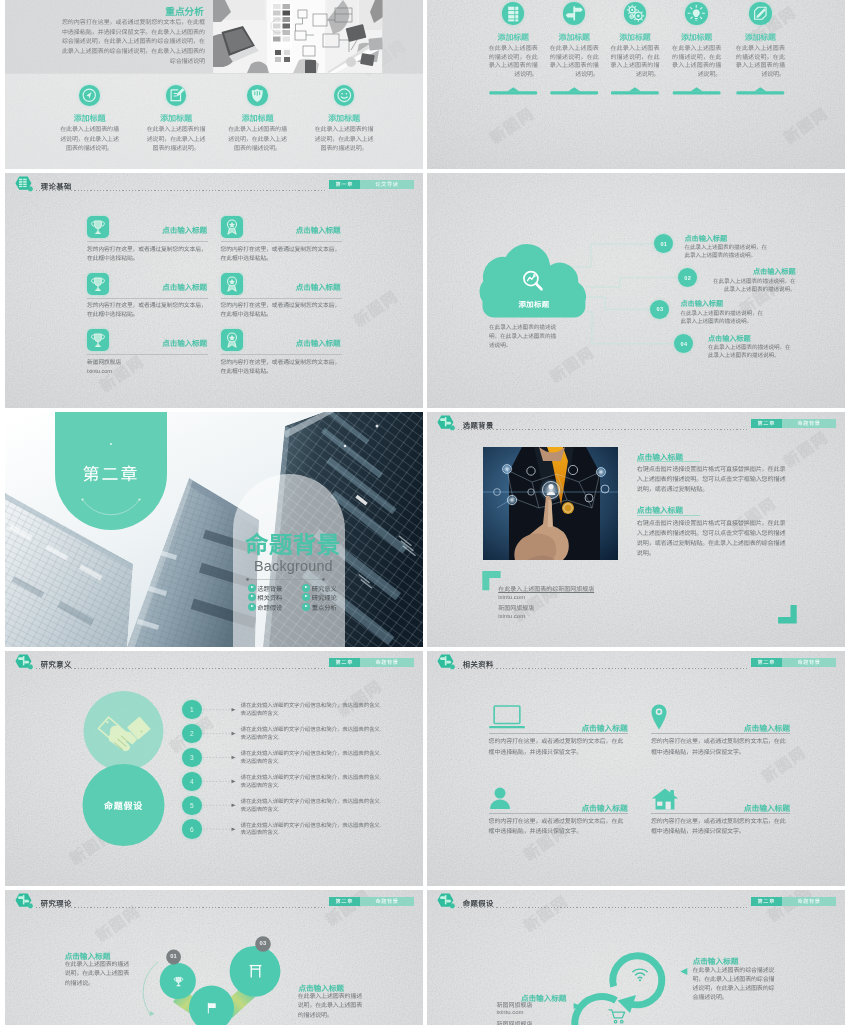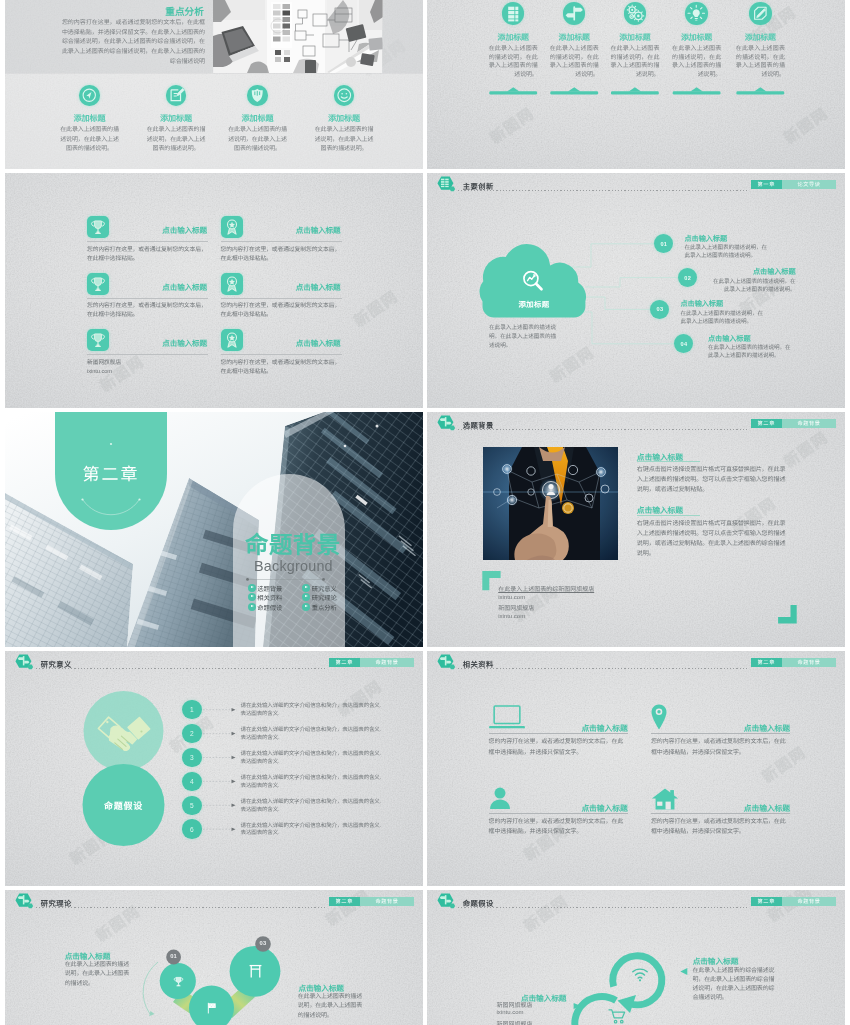--- a/index.html
+++ b/index.html
@@ -355,144 +355,144 @@
       </g>
   </svg>
 </div>
 
 <div class="slide" style="left:5px;top:173px;">
   <svg class="grain">
       <rect width="418" height="235" filter="url(#grainf)"></rect>
     </svg>
   <div class="wm" style="left:344px;top:140px;">新图网</div>
     <div class="wm" style="left:90px;top:205px;">新图网</div>
-  <div class="s3item" style="left:82px;top:43px;">
-    <div class="rsq22">
-        <span class="ic i22" style="">
-          <svg viewBox="0 0 24 24" fill="none" stroke="#daf3e8" stroke-width="1.05" stroke-linejoin="round">
-            <path d="M8.3 5.4 h7.4 v4.6 a3.7 3.7 0 0 1 -7.4 0 Z" fill="#daf3e8" fill-opacity=".75"></path>
-            <path d="M8.3 6.4 H6.3 a2.3 2.3 0 0 0 2.3 4.2"></path>
-            <path d="M15.7 6.4 h2.0 a2.3 2.3 0 0 1 -2.3 4.2"></path>
-            <path d="M12 13.7 v3.0" stroke-width="1.3"></path>
-            <path d="M9.5 18.9 h5.0" stroke-width="1.4" stroke-linecap="round"></path>
-            <path d="M10.6 16.7 h2.8 l.5 2.2 h-3.8 Z" fill="#daf3e8" stroke="none"></path>
-          </svg>
-        </span>
-      </div>
-    <div class="s3t">点击输入标题</div>
-    <div class="s3line"></div>
-    <div class="s3d">您的内容打在这里，或者通过复制您的文本后，在此框中选择粘贴。</div>
-  </div>
-  <div class="s3item" style="left:215.5px;top:43px;">
-    <div class="rsq22">
-        <span class="ic i22" style="">
-          <svg viewBox="0 0 24 24" fill="none" stroke="#daf3e8" stroke-width="1.15">
-            <circle cx="12" cy="9.3" r="4.9"></circle>
-            <path d="M12 6.4 l1.0 2.1 l2.3 .3 l-1.7 1.6 l.45 2.3 l-2.05 -1.1 l-2.05 1.1 l.45 -2.3 l-1.7 -1.6 l2.3 -.3 Z" fill="#daf3e8" stroke="none"></path>
-            <path d="M9.3 13.3 L7.6 19.8 L12 17.1 L16.4 19.8 L14.7 13.3" stroke-linejoin="round" fill="#daf3e8" fill-opacity=".65"></path>
-          </svg>
-        </span>
-      </div>
-    <div class="s3t">点击输入标题</div>
-    <div class="s3line"></div>
-    <div class="s3d">您的内容打在这里，或者通过复制您的文本后，在此框中选择粘贴。</div>
-  </div>
-  <div class="s3item" style="left:82px;top:99.5px;">
-    <div class="rsq22">
-        <span class="ic i22" style="">
-          <svg viewBox="0 0 24 24" fill="none" stroke="#daf3e8" stroke-width="1.05" stroke-linejoin="round">
-            <path d="M8.3 5.4 h7.4 v4.6 a3.7 3.7 0 0 1 -7.4 0 Z" fill="#daf3e8" fill-opacity=".75"></path>
-            <path d="M8.3 6.4 H6.3 a2.3 2.3 0 0 0 2.3 4.2"></path>
-            <path d="M15.7 6.4 h2.0 a2.3 2.3 0 0 1 -2.3 4.2"></path>
-            <path d="M12 13.7 v3.0" stroke-width="1.3"></path>
-            <path d="M9.5 18.9 h5.0" stroke-width="1.4" stroke-linecap="round"></path>
-            <path d="M10.6 16.7 h2.8 l.5 2.2 h-3.8 Z" fill="#daf3e8" stroke="none"></path>
-          </svg>
-        </span>
-      </div>
-    <div class="s3t">点击输入标题</div>
-    <div class="s3line"></div>
-    <div class="s3d">您的内容打在这里，或者通过复制您的文本后，在此框中选择粘贴。</div>
-  </div>
-  <div class="s3item" style="left:215.5px;top:99.5px;">
-    <div class="rsq22">
-        <span class="ic i22" style="">
-          <svg viewBox="0 0 24 24" fill="none" stroke="#daf3e8" stroke-width="1.15">
-            <circle cx="12" cy="9.3" r="4.9"></circle>
-            <path d="M12 6.4 l1.0 2.1 l2.3 .3 l-1.7 1.6 l.45 2.3 l-2.05 -1.1 l-2.05 1.1 l.45 -2.3 l-1.7 -1.6 l2.3 -.3 Z" fill="#daf3e8" stroke="none"></path>
-            <path d="M9.3 13.3 L7.6 19.8 L12 17.1 L16.4 19.8 L14.7 13.3" stroke-linejoin="round" fill="#daf3e8" fill-opacity=".65"></path>
-          </svg>
-        </span>
-      </div>
-    <div class="s3t">点击输入标题</div>
-    <div class="s3line"></div>
-    <div class="s3d">您的内容打在这里，或者通过复制您的文本后，在此框中选择粘贴。</div>
-  </div>
-  <div class="s3item" style="left:82px;top:156px;">
-    <div class="rsq22">
-        <span class="ic i22" style="">
-          <svg viewBox="0 0 24 24" fill="none" stroke="#daf3e8" stroke-width="1.05" stroke-linejoin="round">
-            <path d="M8.3 5.4 h7.4 v4.6 a3.7 3.7 0 0 1 -7.4 0 Z" fill="#daf3e8" fill-opacity=".75"></path>
-            <path d="M8.3 6.4 H6.3 a2.3 2.3 0 0 0 2.3 4.2"></path>
-            <path d="M15.7 6.4 h2.0 a2.3 2.3 0 0 1 -2.3 4.2"></path>
-            <path d="M12 13.7 v3.0" stroke-width="1.3"></path>
-            <path d="M9.5 18.9 h5.0" stroke-width="1.4" stroke-linecap="round"></path>
-            <path d="M10.6 16.7 h2.8 l.5 2.2 h-3.8 Z" fill="#daf3e8" stroke="none"></path>
-          </svg>
-        </span>
-      </div>
-    <div class="s3t">点击输入标题</div>
-    <div class="s3line"></div>
-    <div class="s3d">新图网旗舰店
-ixintu.com</div>
-  </div>
-  <div class="s3item" style="left:215.5px;top:156px;">
-    <div class="rsq22">
-        <span class="ic i22" style="">
-          <svg viewBox="0 0 24 24" fill="none" stroke="#daf3e8" stroke-width="1.15">
-            <circle cx="12" cy="9.3" r="4.9"></circle>
-            <path d="M12 6.4 l1.0 2.1 l2.3 .3 l-1.7 1.6 l.45 2.3 l-2.05 -1.1 l-2.05 1.1 l.45 -2.3 l-1.7 -1.6 l2.3 -.3 Z" fill="#daf3e8" stroke="none"></path>
-            <path d="M9.3 13.3 L7.6 19.8 L12 17.1 L16.4 19.8 L14.7 13.3" stroke-linejoin="round" fill="#daf3e8" fill-opacity=".65"></path>
-          </svg>
-        </span>
-      </div>
-    <div class="s3t">点击输入标题</div>
-    <div class="s3line"></div>
-    <div class="s3d">您的内容打在这里，或者通过复制您的文本后，在此框中选择粘贴。</div>
-  </div>
-</div>
-
-<div class="slide" style="left:427px;top:173px;">
-  <svg class="grain">
-      <rect width="418" height="235" filter="url(#grainf)"></rect>
-    </svg>
-  <div class="wm" style="left:308px;top:128px;">新图网</div>
-    <div class="wm" style="left:118px;top:196px;">新图网</div>
   <div class="hdr">
     <span class="ic hexlogo" style="">
         <svg viewBox="0 0 27 22.5">
           <path d="M7.6 0.6 H18.0 L22.6 8.8 L18.0 17.0 H7.6 L3.0 8.8 Z" fill="#2fbd9e"></path>
           <g fill="#c4f2e2">
             <rect x="7.3" y="3.3" width="4.3" height="2.0"></rect>
             <rect x="12.5" y="3.3" width="4.3" height="2.0"></rect>
             <rect x="7.3" y="6.3" width="4.3" height="2.0"></rect>
             <rect x="12.5" y="6.3" width="4.3" height="2.0"></rect>
             <rect x="7.3" y="9.3" width="4.3" height="2.0"></rect>
             <rect x="12.5" y="9.3" width="4.3" height="2.0"></rect>
             <rect x="7.3" y="12.3" width="4.3" height="1.4"></rect>
             <rect x="12.5" y="12.3" width="4.3" height="1.4"></rect>
           </g>
           <path d="M19.6 12.9 H23.0 L24.7 15.9 L23.0 18.9 H19.6 L17.9 15.9 Z" fill="#3ec1a2"></path>
         </svg>
       </span>
-    <div class="hdr-title">主要创新</div>
+    <div class="hdr-title">理论基础</div>
     <div class="hdr-dash"></div>
     <div class="tag a" style="right:63px;width:31.5px;">第一章</div>
     <div class="tag b" style="right:9px;width:54px;">论文导读</div>
   </div>
+  <div class="s3item" style="left:82px;top:43px;">
+    <div class="rsq22">
+        <span class="ic i22" style="">
+          <svg viewBox="0 0 24 24" fill="none" stroke="#daf3e8" stroke-width="1.05" stroke-linejoin="round">
+            <path d="M8.3 5.4 h7.4 v4.6 a3.7 3.7 0 0 1 -7.4 0 Z" fill="#daf3e8" fill-opacity=".75"></path>
+            <path d="M8.3 6.4 H6.3 a2.3 2.3 0 0 0 2.3 4.2"></path>
+            <path d="M15.7 6.4 h2.0 a2.3 2.3 0 0 1 -2.3 4.2"></path>
+            <path d="M12 13.7 v3.0" stroke-width="1.3"></path>
+            <path d="M9.5 18.9 h5.0" stroke-width="1.4" stroke-linecap="round"></path>
+            <path d="M10.6 16.7 h2.8 l.5 2.2 h-3.8 Z" fill="#daf3e8" stroke="none"></path>
+          </svg>
+        </span>
+      </div>
+    <div class="s3t">点击输入标题</div>
+    <div class="s3line"></div>
+    <div class="s3d">您的内容打在这里，或者通过复制您的文本后，在此框中选择粘贴。</div>
+  </div>
+  <div class="s3item" style="left:215.5px;top:43px;">
+    <div class="rsq22">
+        <span class="ic i22" style="">
+          <svg viewBox="0 0 24 24" fill="none" stroke="#daf3e8" stroke-width="1.15">
+            <circle cx="12" cy="9.3" r="4.9"></circle>
+            <path d="M12 6.4 l1.0 2.1 l2.3 .3 l-1.7 1.6 l.45 2.3 l-2.05 -1.1 l-2.05 1.1 l.45 -2.3 l-1.7 -1.6 l2.3 -.3 Z" fill="#daf3e8" stroke="none"></path>
+            <path d="M9.3 13.3 L7.6 19.8 L12 17.1 L16.4 19.8 L14.7 13.3" stroke-linejoin="round" fill="#daf3e8" fill-opacity=".65"></path>
+          </svg>
+        </span>
+      </div>
+    <div class="s3t">点击输入标题</div>
+    <div class="s3line"></div>
+    <div class="s3d">您的内容打在这里，或者通过复制您的文本后，在此框中选择粘贴。</div>
+  </div>
+  <div class="s3item" style="left:82px;top:99.5px;">
+    <div class="rsq22">
+        <span class="ic i22" style="">
+          <svg viewBox="0 0 24 24" fill="none" stroke="#daf3e8" stroke-width="1.05" stroke-linejoin="round">
+            <path d="M8.3 5.4 h7.4 v4.6 a3.7 3.7 0 0 1 -7.4 0 Z" fill="#daf3e8" fill-opacity=".75"></path>
+            <path d="M8.3 6.4 H6.3 a2.3 2.3 0 0 0 2.3 4.2"></path>
+            <path d="M15.7 6.4 h2.0 a2.3 2.3 0 0 1 -2.3 4.2"></path>
+            <path d="M12 13.7 v3.0" stroke-width="1.3"></path>
+            <path d="M9.5 18.9 h5.0" stroke-width="1.4" stroke-linecap="round"></path>
+            <path d="M10.6 16.7 h2.8 l.5 2.2 h-3.8 Z" fill="#daf3e8" stroke="none"></path>
+          </svg>
+        </span>
+      </div>
+    <div class="s3t">点击输入标题</div>
+    <div class="s3line"></div>
+    <div class="s3d">您的内容打在这里，或者通过复制您的文本后，在此框中选择粘贴。</div>
+  </div>
+  <div class="s3item" style="left:215.5px;top:99.5px;">
+    <div class="rsq22">
+        <span class="ic i22" style="">
+          <svg viewBox="0 0 24 24" fill="none" stroke="#daf3e8" stroke-width="1.15">
+            <circle cx="12" cy="9.3" r="4.9"></circle>
+            <path d="M12 6.4 l1.0 2.1 l2.3 .3 l-1.7 1.6 l.45 2.3 l-2.05 -1.1 l-2.05 1.1 l.45 -2.3 l-1.7 -1.6 l2.3 -.3 Z" fill="#daf3e8" stroke="none"></path>
+            <path d="M9.3 13.3 L7.6 19.8 L12 17.1 L16.4 19.8 L14.7 13.3" stroke-linejoin="round" fill="#daf3e8" fill-opacity=".65"></path>
+          </svg>
+        </span>
+      </div>
+    <div class="s3t">点击输入标题</div>
+    <div class="s3line"></div>
+    <div class="s3d">您的内容打在这里，或者通过复制您的文本后，在此框中选择粘贴。</div>
+  </div>
+  <div class="s3item" style="left:82px;top:156px;">
+    <div class="rsq22">
+        <span class="ic i22" style="">
+          <svg viewBox="0 0 24 24" fill="none" stroke="#daf3e8" stroke-width="1.05" stroke-linejoin="round">
+            <path d="M8.3 5.4 h7.4 v4.6 a3.7 3.7 0 0 1 -7.4 0 Z" fill="#daf3e8" fill-opacity=".75"></path>
+            <path d="M8.3 6.4 H6.3 a2.3 2.3 0 0 0 2.3 4.2"></path>
+            <path d="M15.7 6.4 h2.0 a2.3 2.3 0 0 1 -2.3 4.2"></path>
+            <path d="M12 13.7 v3.0" stroke-width="1.3"></path>
+            <path d="M9.5 18.9 h5.0" stroke-width="1.4" stroke-linecap="round"></path>
+            <path d="M10.6 16.7 h2.8 l.5 2.2 h-3.8 Z" fill="#daf3e8" stroke="none"></path>
+          </svg>
+        </span>
+      </div>
+    <div class="s3t">点击输入标题</div>
+    <div class="s3line"></div>
+    <div class="s3d">新图网旗舰店
+ixintu.com</div>
+  </div>
+  <div class="s3item" style="left:215.5px;top:156px;">
+    <div class="rsq22">
+        <span class="ic i22" style="">
+          <svg viewBox="0 0 24 24" fill="none" stroke="#daf3e8" stroke-width="1.15">
+            <circle cx="12" cy="9.3" r="4.9"></circle>
+            <path d="M12 6.4 l1.0 2.1 l2.3 .3 l-1.7 1.6 l.45 2.3 l-2.05 -1.1 l-2.05 1.1 l.45 -2.3 l-1.7 -1.6 l2.3 -.3 Z" fill="#daf3e8" stroke="none"></path>
+            <path d="M9.3 13.3 L7.6 19.8 L12 17.1 L16.4 19.8 L14.7 13.3" stroke-linejoin="round" fill="#daf3e8" fill-opacity=".65"></path>
+          </svg>
+        </span>
+      </div>
+    <div class="s3t">点击输入标题</div>
+    <div class="s3line"></div>
+    <div class="s3d">您的内容打在这里，或者通过复制您的文本后，在此框中选择粘贴。</div>
+  </div>
+</div>
+
+<div class="slide" style="left:427px;top:173px;">
+  <svg class="grain">
+      <rect width="418" height="235" filter="url(#grainf)"></rect>
+    </svg>
+  <div class="wm" style="left:308px;top:128px;">新图网</div>
+    <div class="wm" style="left:118px;top:196px;">新图网</div>
   <svg class="sv" viewBox="0 0 418 235">
     <g stroke="#c3e5da" stroke-width=".8" fill="none">
       <path d="M132 94 H164 V70.8 H227"></path>
       <path d="M158 114 H193 V104.6 H251"></path>
       <path d="M156 124 H178 V136.4 H223"></path>
       <path d="M132 139 H165 V170.8 H247"></path>
     </g>
     <g fill="#57cdb2">
       <path d="M55.5 128.5
                a17 17 0 0 1 0.8 -20.3

